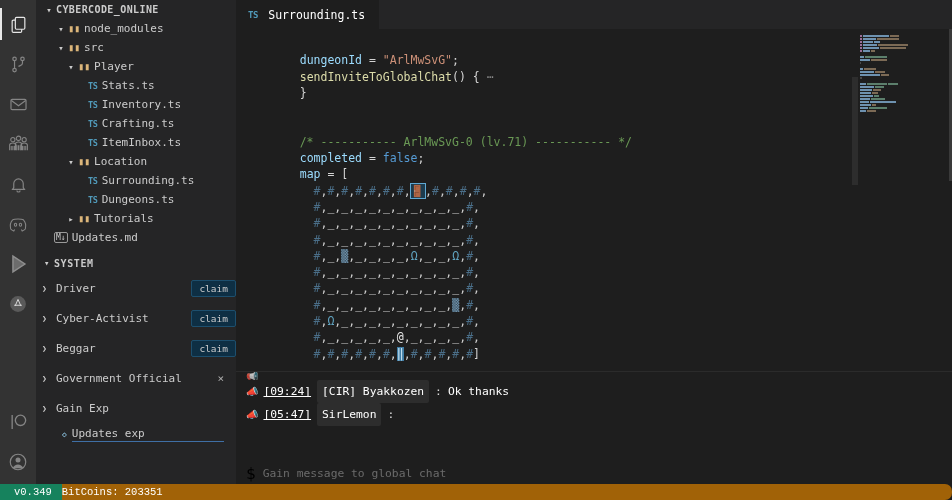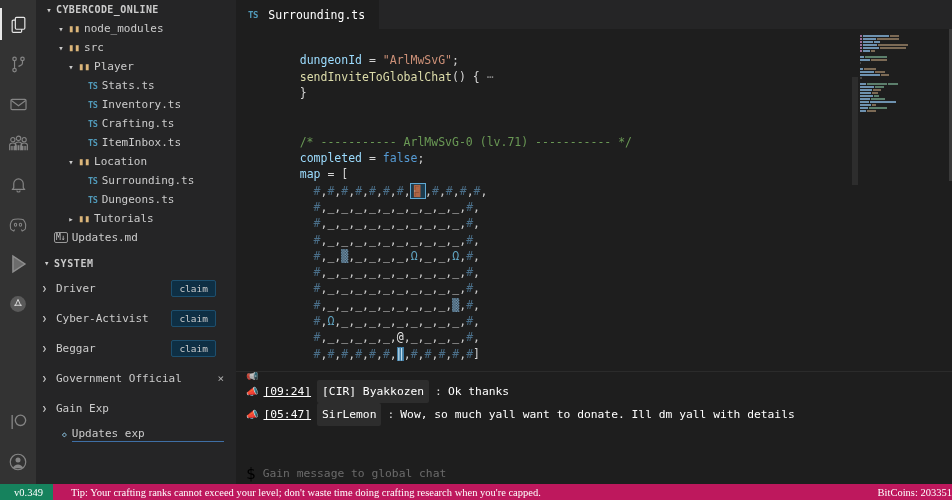--- a/index.html
+++ b/index.html
@@ -80,21 +80,21 @@
     height: 30px; display: flex; align-items: center;
     font-size: 11px; color: #cccccc; padding-left: 6px;
     position: relative;
   }
   .quest-arrow { width: 14px; color: #cccccc; font-size: 10px; }
   .quest-name { flex: 1 1 auto; }
   .claim-btn {
     background: #0e2f44; color: #cccccc;
     border: 1px solid #1d4f6e;
     font-size: 9.5px; padding: 2px 7px; border-radius: 2px;
-    margin-right: 20px;
+    margin-right: 0;
     font-family: "DejaVu Sans Mono", "Liberation Mono", monospace;
   }
   .close-x { margin-right: 12px; color: #b0b0b0; font-size: 11px; }
   .subquest {
     height: 22px; display: flex; align-items: center;
     font-size: 11px; color: #cccccc; padding-left: 26px;
   }
   .diamond { color: #9cdcfe; font-size: 8px; margin-right: 5px; }
   .subquest-underline {
     border-bottom: 1px solid #3f6fa5;
@@ -194,22 +194,23 @@
   .chat-input-row {
     height: 22px; display: flex; align-items: center; gap: 7px;
     padding-left: 10px; flex: 0 0 22px;
   }
   .prompt-$ { color: #e0e0e0; font-size: 12px; }
   .chat-ph { color: #6b6b6b; font-size: 11.3px; }
 
   
   .statusbar {
     height: 16px; flex: 0 0 16px; display: flex; align-items: center;
-    background: #be185d; color: #ffffff; font-size: 10.5px;
-    font-family: Liberation Serif, serif;
+    background: #a16207; color: #ffffff; font-size: 10.5px;
+    font-family: Liberation Mono, monospace;
+    border-radius: 7px;
   }
   .sb-ver {
     background: #16825d; height: 16px; display: flex; align-items: center;
     padding: 0 10px 0 14px; color: #ffffff;
   }
   .sb-tip { padding-left: 18px; flex: 1 1 auto; overflow: hidden; white-space: nowrap; }
   .sb-coins { padding-right: 0; white-space: nowrap; overflow: hidden; }
 </style>
 </head>
 <body>
@@ -533,30 +534,28 @@
                 <span class="ts">[09:24]</span>
                 <span class="uname">[CIR] Byakkozen</span>
                 <span class="sep">:</span>
                 <span class="msg">Ok thanks</span>
               </div>
               <div class="chat-line">
                 <span class="flag">📣</span>
                 <span class="ts">[05:47]</span>
                 <span class="uname">SirLemon</span>
                 <span class="sep">:</span>
-                <span class="msg">Wow, so much yall want to donate. Ill dm yall with details</span>
               </div>
             </div>
         </div>
         <div class="chat-input-row">
           <span class="prompt-$">$</span>
           <span class="chat-ph">Gain message to global chat</span>
         </div>
       </div>
     </div>
   </div>
 
   <div class="statusbar">
     <div class="sb-ver">v0.349</div>
-    <div class="sb-tip">Tip: Your crafting ranks cannot exceed your level; don't waste time doing crafting research when you're capped.</div>
     <div class="sb-coins">BitCoins: 203351</div>
   </div>
 </div>
 
 </body></html>

